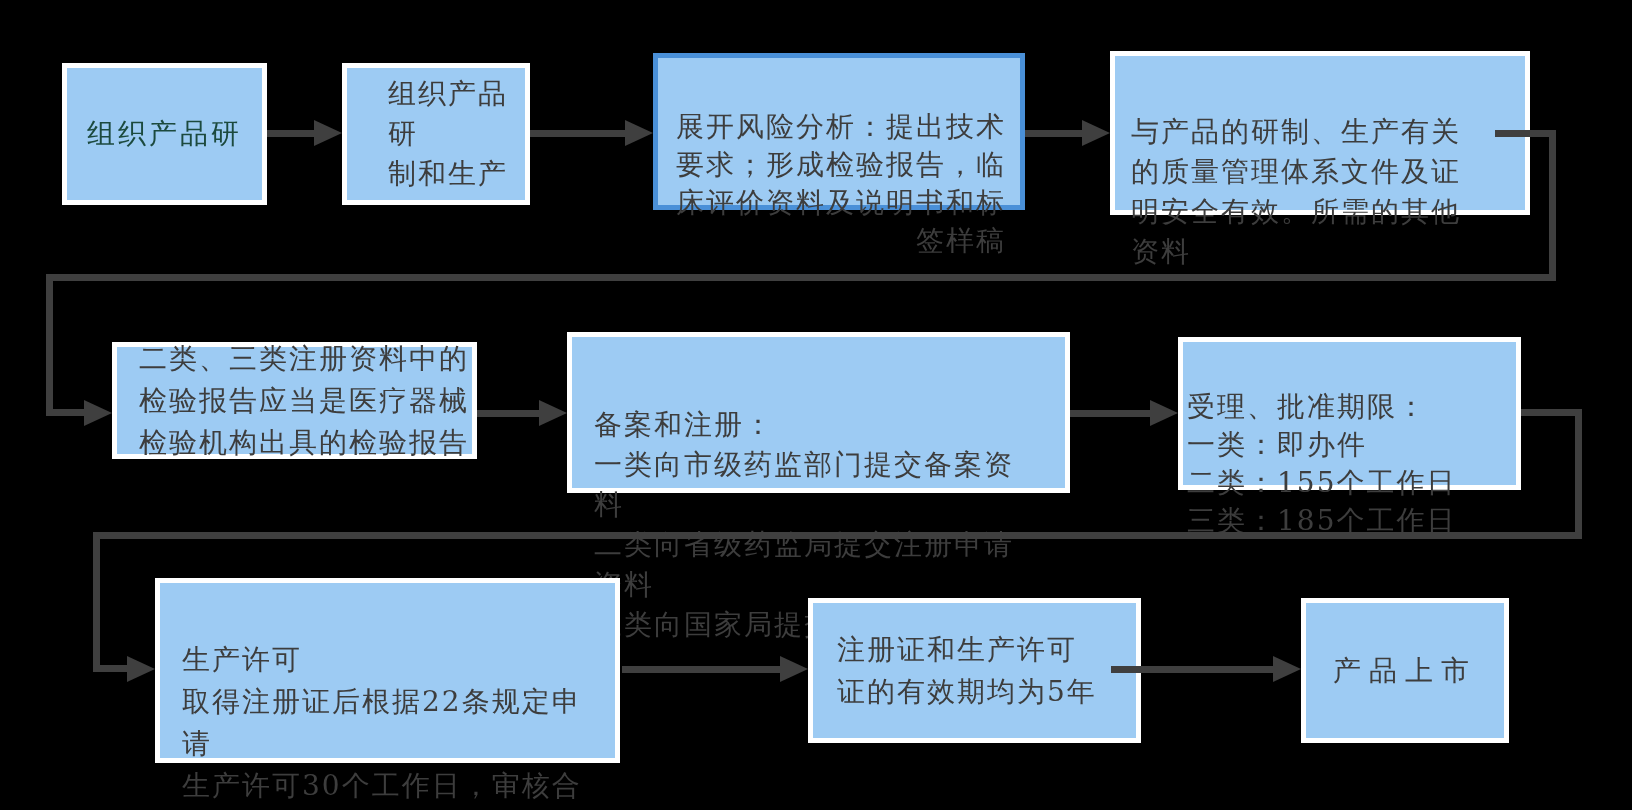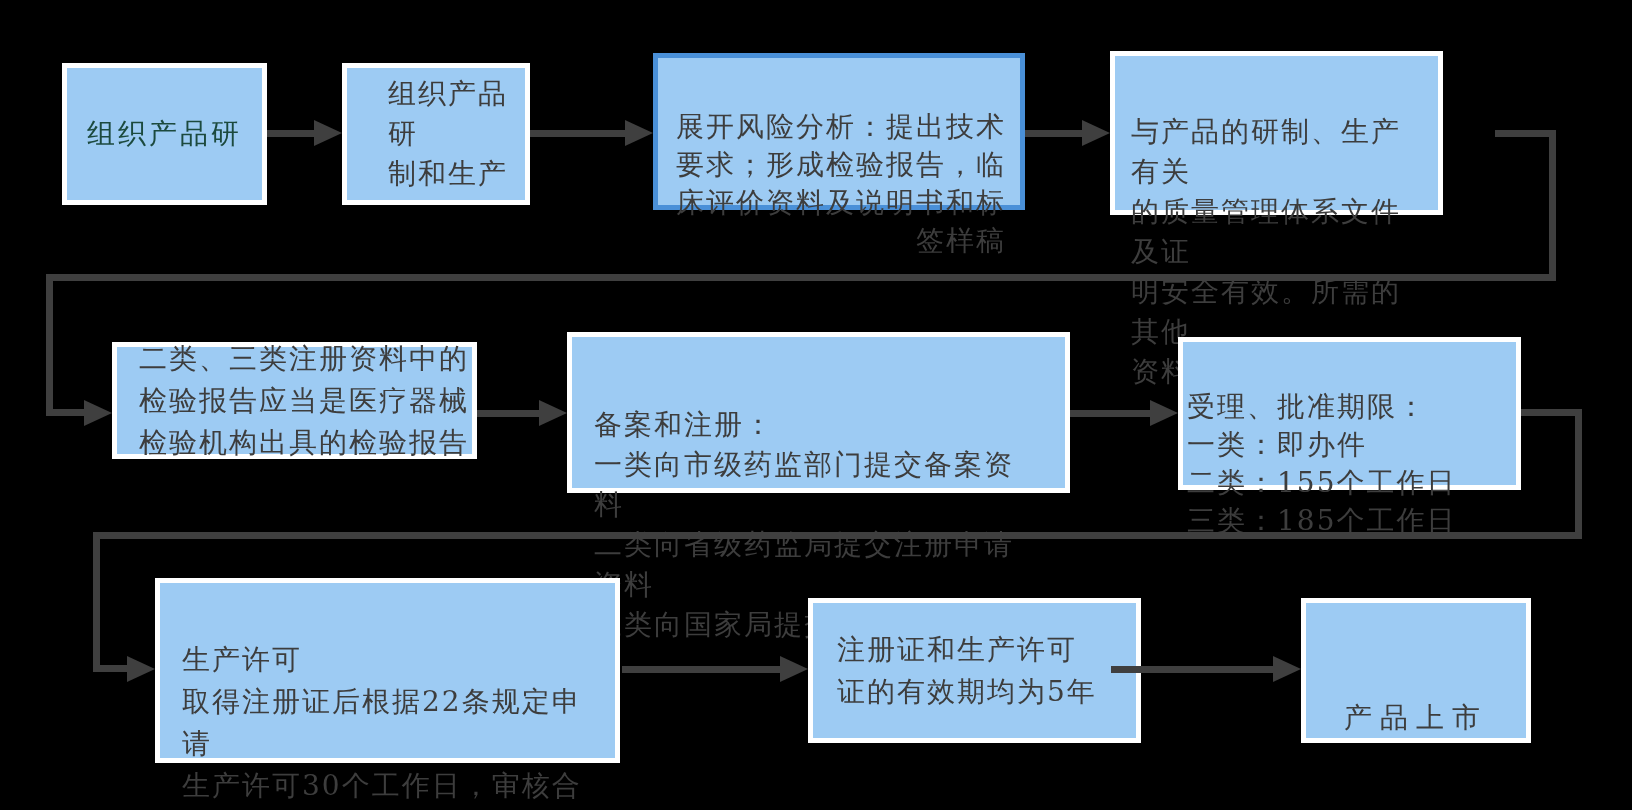--- a/index.html
+++ b/index.html
@@ -22,27 +22,27 @@
     line-height:40px;
   }
   .node.highlight{border-color:var(--highlight-border,#4A90D8);text-align:right;}
   .vcenter{display:flex;align-items:center;}
   .ccenter{display:flex;align-items:center;justify-content:center;}
 
   
   .n1{left:62px;top:63px;width:205px;height:142px;color:var(--accent-text,#1C4A3E);letter-spacing:3px;}
   .n2{left:342px;top:63px;width:188px;height:142px;padding-left:41px;}
   .n3{left:653px;top:53px;width:372px;height:157px;padding:12px 14px;line-height:38px;}
-  .n4{left:1110px;top:51px;width:333px;height:164px;padding:16px 16px;}
+  .n4{left:1110px;top:51px;width:420px;height:164px;padding:16px 16px;}
   .n5{left:112px;top:342px;width:365px;height:117px;padding-left:22px;line-height:42px;}
   .n6{left:567px;top:332px;width:503px;height:161px;padding:28px 22px;}
   .n7{left:1178px;top:337px;width:343px;height:153px;padding:8px 4px;line-height:38px;}
   .n8{left:155px;top:578px;width:465px;height:185px;padding:14px 22px;line-height:42px;}
   .n9{left:808px;top:598px;width:333px;height:145px;padding-left:24px;line-height:42px;}
-  .n10{left:1301px;top:598px;width:230px;height:145px;letter-spacing:8px;align-items:flex-end;}
+  .n10{left:1301px;top:598px;width:208px;height:145px;letter-spacing:8px;}
 
   
   .seg{position:absolute;background:var(--arrow-color,#3F3F3F);}
   .head-right{
     position:absolute;width:0;height:0;
     border-top:13px solid transparent;
     border-bottom:13px solid transparent;
     border-left:28px solid var(--arrow-color,#3F3F3F);
   }
 </style>

